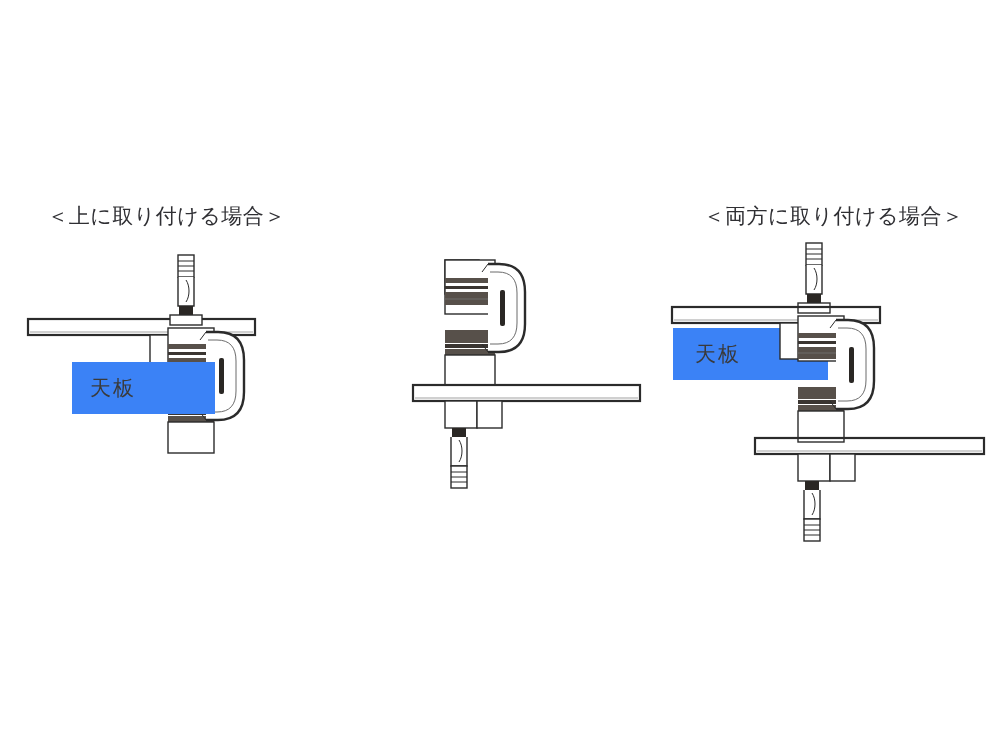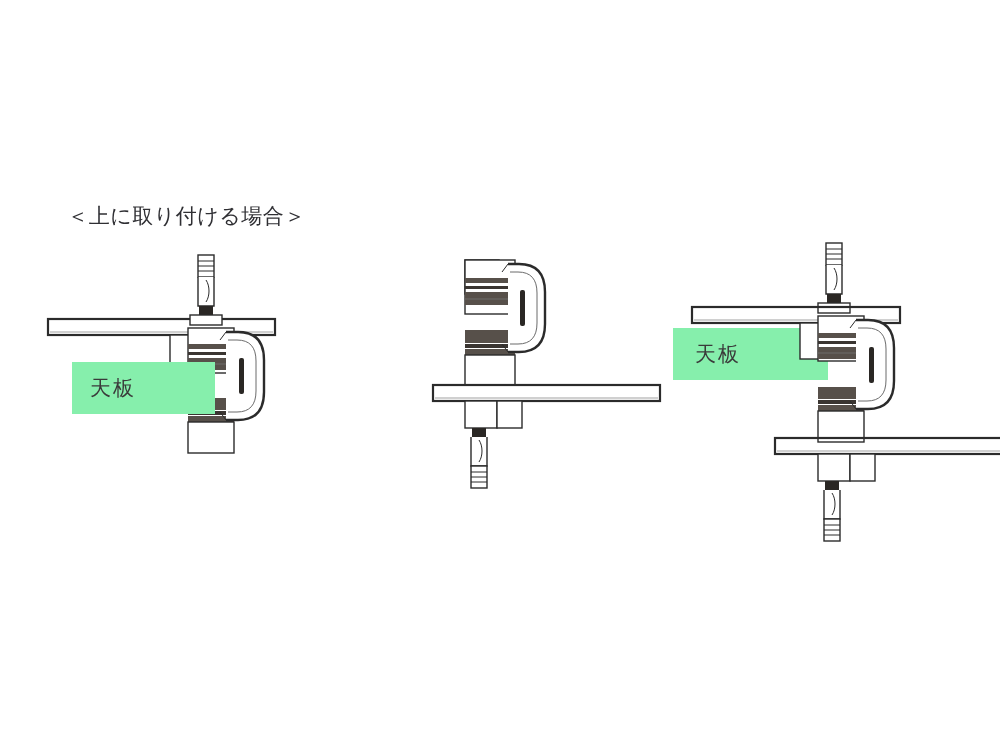--- a/index.html
+++ b/index.html
@@ -5,21 +5,21 @@
   html,body{margin:0;padding:0;}
   body{
     width:1000px;height:750px;
     background:#ffffff;
     font-family:"Liberation Sans","DejaVu Sans",sans-serif;
     overflow:hidden;
     position:relative;
   }
   .canvas{position:absolute;inset:0;}
 
-  .panel{position:absolute;top:0;height:750px;padding-left:40px;}
+  .panel{position:absolute;top:0;height:750px;}
   #panel-0{left:0;width:333px;}
   #panel-1{left:333px;width:334px;}
   #panel-2{left:667px;width:333px;}
 
   .panel-heading{
     position:absolute;
     top:203px;
     left:0;right:0;
     text-align:center;
     font-size:21px;
@@ -42,21 +42,21 @@
   .dark{fill:#2a2724;}
   .band{fill:#57504a;}
   .band2{fill:#3a3531;}
   .hook-outer{fill:#ffffff;stroke:#2b2b2b;stroke-width:2.4;}
   .hook-inner{fill:none;stroke:#6b6b6b;stroke-width:1;}
   .slot{fill:#2a2724;}
   .shaft{fill:#ffffff;stroke:#2b2b2b;stroke-width:1.4;}
 
   .tenban{
     position:absolute;
-    background:#86efac;
+    background:#3b82f6;
     display:flex;
     align-items:center;
     height:52px;
   }
   .tenban span{
     font-size:21px;
     color:#3a3a3a;
     font-family:"DejaVu Sans","Liberation Sans",sans-serif;
     letter-spacing:2px;
   }
@@ -168,20 +168,21 @@
         </g>
       </svg>
     </div>
 
     <div class="tenban" id="tenban-1">
       <span>天板</span>
     </div>
   </div>
 
   <div class="panel" id="panel-2">
+    <div class="panel-heading">＜両方に取り付ける場合＞</div>
 
     <div class="figure">
       <svg viewBox="0 0 333 320" preserveAspectRatio="xMidYMid meet">
 
         <g>
           <rect x="139" y="3" width="16" height="22" class="shaft"></rect>
           <line x1="139" y1="9" x2="155" y2="9" class="ln ln-thin"></line>
           <line x1="139" y1="14" x2="155" y2="14" class="ln ln-thin"></line>
           <line x1="139" y1="19" x2="155" y2="19" class="ln ln-thin"></line>
           <path d="M139 25 L139 54 L155 54 L155 25" class="shaft"></path>

